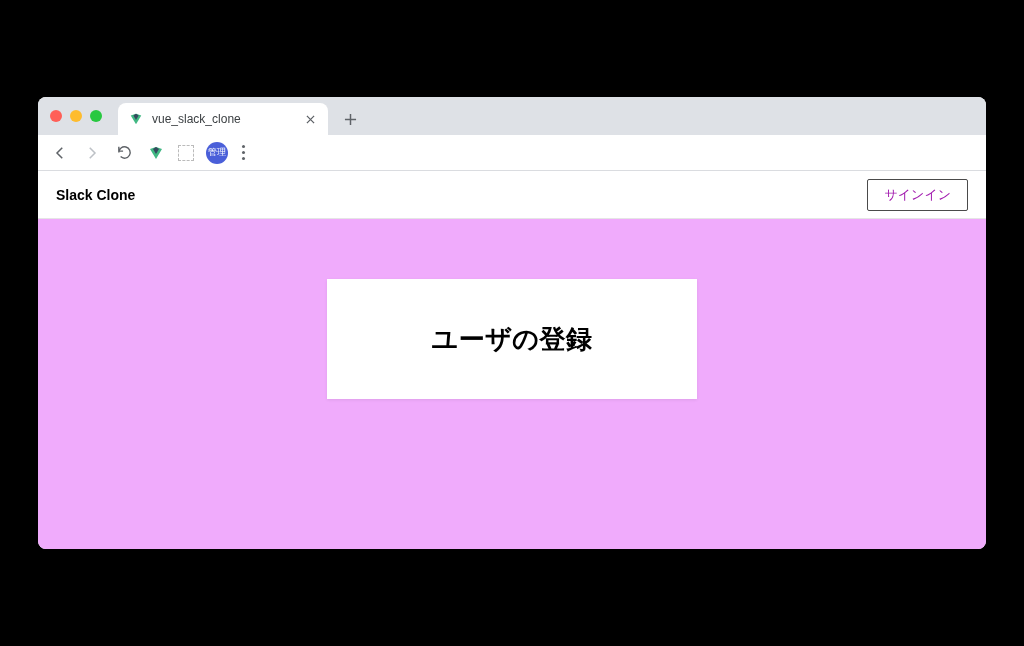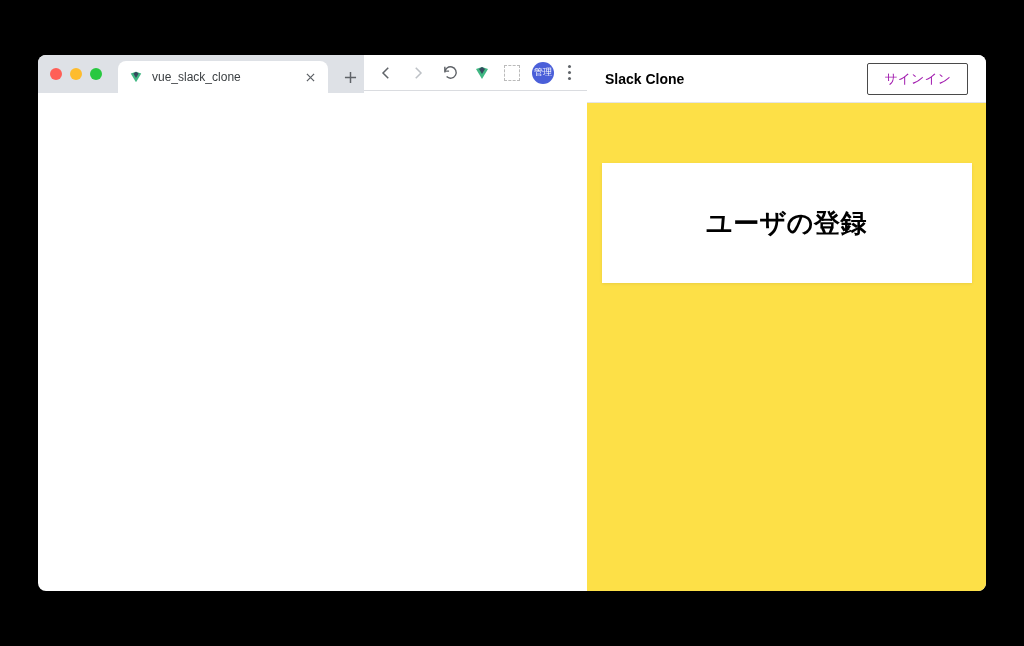--- a/index.html
+++ b/index.html
@@ -12,27 +12,27 @@
       font-family: -apple-system, BlinkMacSystemFont, "Segoe UI", "Helvetica Neue", Arial, sans-serif;
       width: 1024px;
       height: 646px;
       overflow: hidden;
       display: flex;
       align-items: center;
       justify-content: center;
     }
     .browser-window {
       width: 948px;
-      height: 536px;
+      height: 452px;
       background: #fff;
       border-radius: 8px;
       overflow: hidden;
       box-shadow: 0 10px 40px rgba(0,0,0,0.5);
       display: flex;
-      flex-direction: row;
+      flex-direction: column;
     }
     .tab-bar {
       height: 38px;
       background: #dee1e6;
       display: flex;
       align-items: flex-end;
       padding-left: 10px;
       position: relative;
     }
     .traffic-lights {
@@ -219,21 +219,21 @@
       background: #fff;
       padding: 6px 16px;
       font-size: 13px;
       font-weight: 500;
       color: #a21caf;
       cursor: pointer;
       border-radius: 2px;
     }
     .app-body {
       flex: 1;
-      background: #fde047;
+      background: #f0abfc;
       display: flex;
       justify-content: center;
       padding-top: 60px;
     }
     .register-card {
       width: 370px;
       height: 120px;
       background: #fff;
       box-shadow: 0 1px 3px rgba(0,0,0,0.08);
       display: flex;

